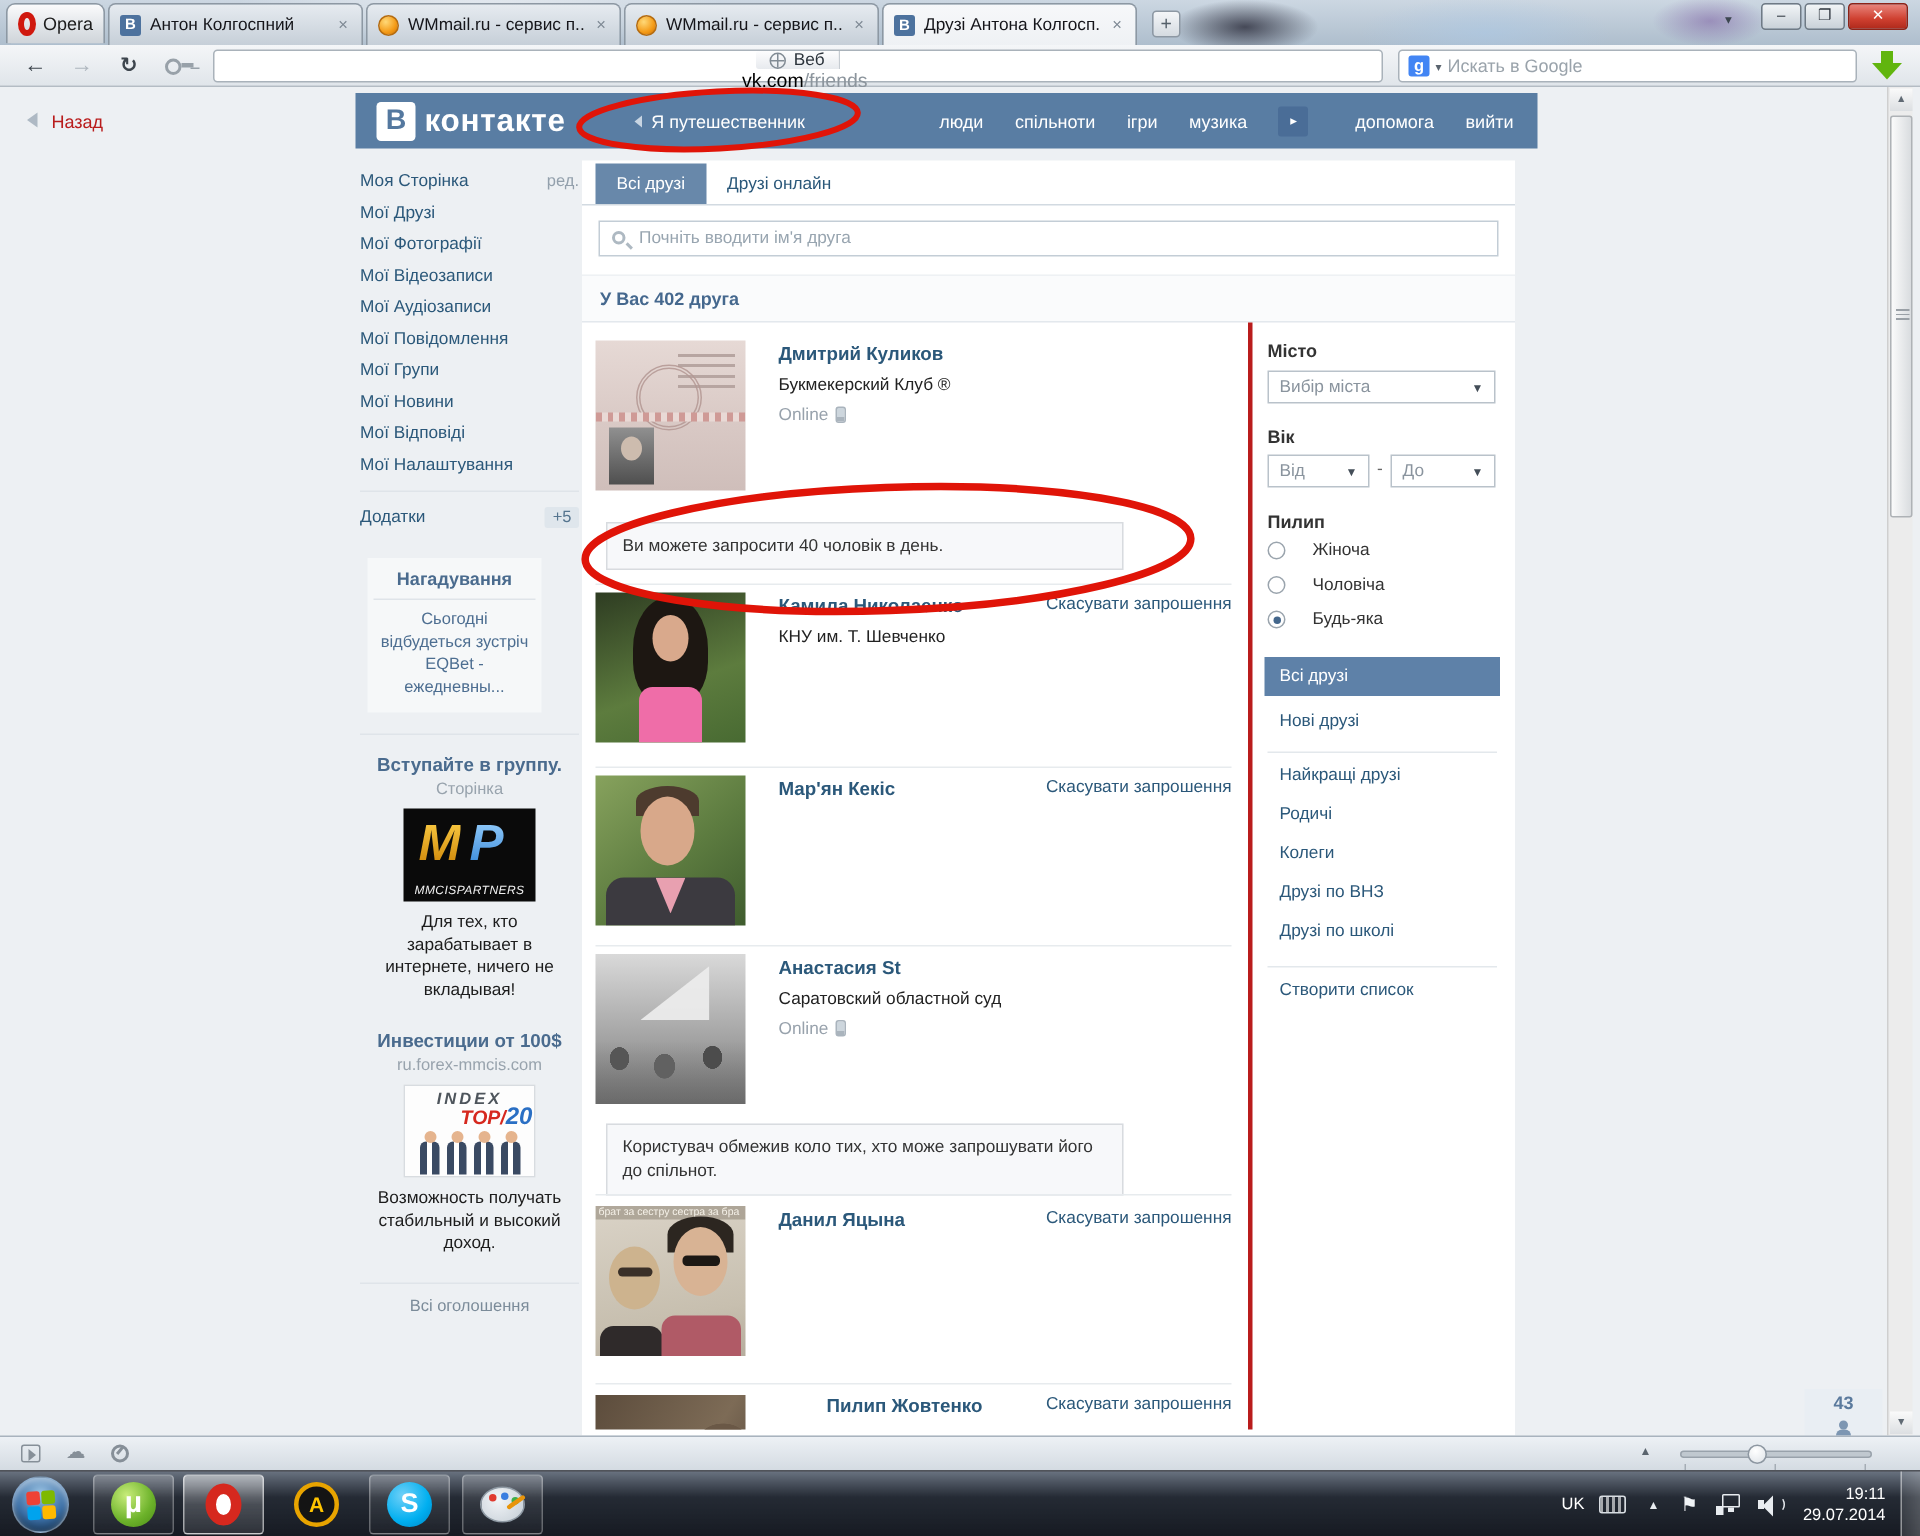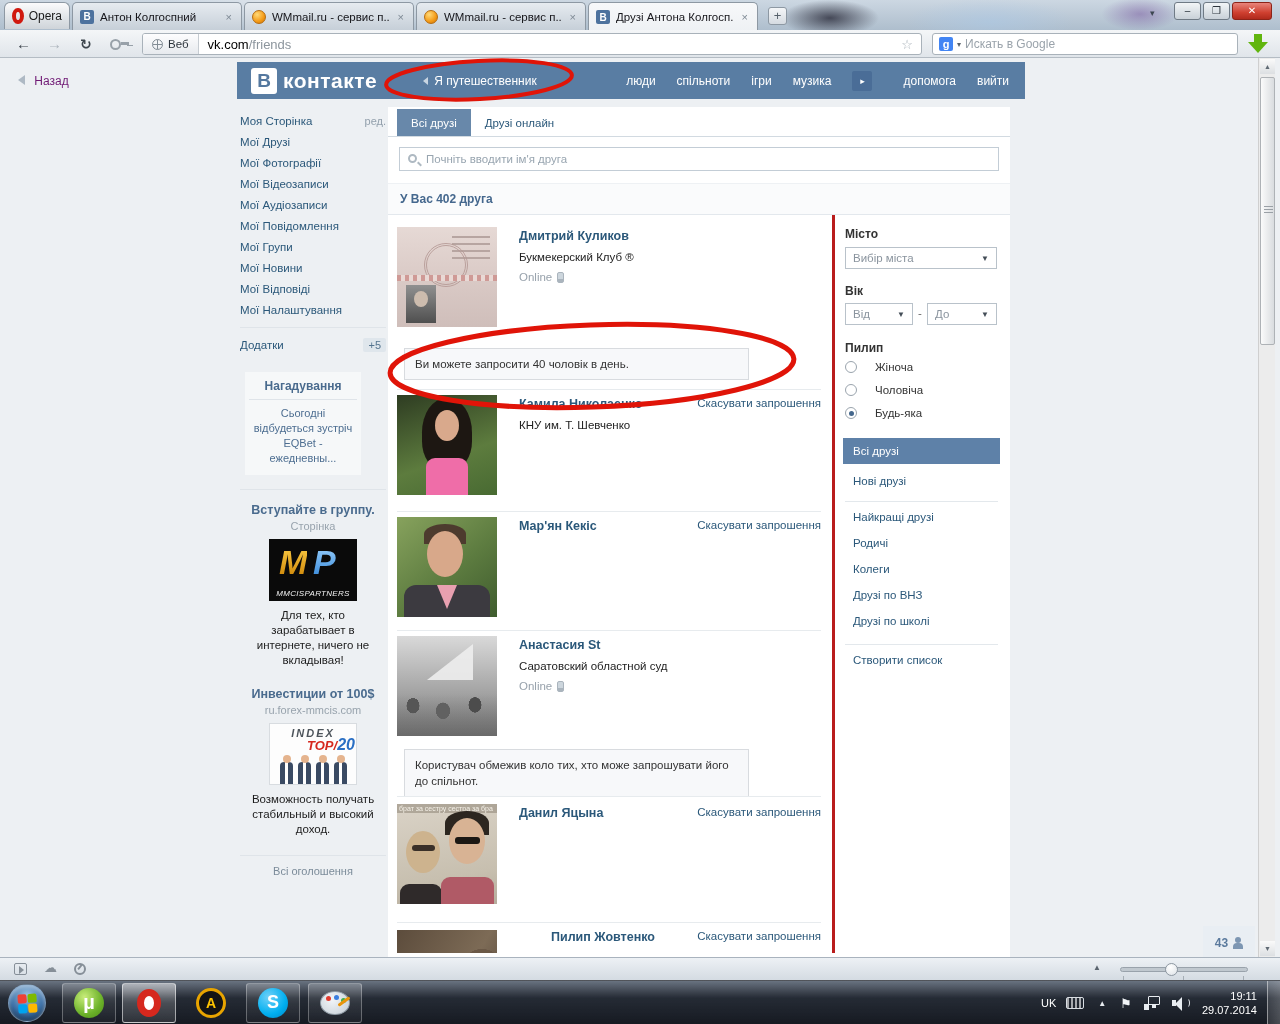--- a/index.html
+++ b/index.html
@@ -40,21 +40,21 @@
   .toolbar{position:absolute;top:30px;left:0;width:1280px;height:28px;
     background:linear-gradient(#f4f6f8,#e0e5ea);border-bottom:1px solid #b4bcc4;display:flex;align-items:center;}
   .navbtn{font-size:15px;font-weight:bold;margin-left:16px;cursor:pointer;}
   .nav-back{color:#3d454d;}
   .nav-fwd{color:#aeb6be;}
   .nav-reload{color:#3d454d;font-size:14px;margin-left:18px;}
   .keyicon{width:19px;height:9px;position:relative;margin-left:18px;cursor:pointer;}
   .keyicon::before{content:'';position:absolute;left:0;top:0;width:7px;height:7px;border:2px solid #98a1a9;border-radius:50%;}
   .keyicon::after{content:'';position:absolute;left:11px;top:3px;width:8px;height:3px;background:#98a1a9;box-shadow:5px 2px 0 -1px #98a1a9;}
   .urlfield{position:absolute;left:142px;top:3px;width:780px;height:22px;background:#fff;border:1px solid #a9b2ba;
-    border-radius:3px;display:flex;align-items:center;}
+    border-radius:3px;display:flex;align-items:center;flex-direction:column;}
   .webbadge{height:20px;display:flex;align-items:center;gap:5px;padding:0 9px;background:linear-gradient(#fdfdfe,#e7eaee);
     border-right:1px solid #c6ccd2;border-radius:2px 0 0 2px;cursor:pointer;}
   .globe{width:11px;height:11px;border:1px solid #828c95;border-radius:50%;position:relative;}
   .globe::before{content:'';position:absolute;left:0;top:4px;width:9px;height:1px;background:#828c95;}
   .globe::after{content:'';position:absolute;left:4px;top:0;width:1px;height:9px;background:#828c95;}
   .webbadge span{font-size:11.5px;color:#2c343c;}
   .url{font-size:13px;color:#000;margin-left:9px;flex:1;}
   .url .path{color:#8c959d;}
   .star{font-size:13px;color:#aab3bb;margin-right:8px;cursor:pointer;}
   .searchfield{position:absolute;left:932px;top:3px;width:306px;height:22px;background:#fff;border:1px solid #a9b2ba;
@@ -72,21 +72,21 @@
   .viewport{position:absolute;top:58px;left:0;width:1280px;height:899px;background:#edf0f3;overflow:hidden;}
   .scrollbar{position:absolute;right:5px;top:0;width:17px;height:899px;background:#ececec;border-left:1px solid #cfcfcf;}
   .sb-up,.sb-down{position:absolute;left:1px;width:15px;height:15px;text-align:center;font-size:7px;color:#606a74;line-height:15px;
     background:linear-gradient(#fafafa,#dcdfe2);cursor:pointer;}
   .sb-up{top:1px;} .sb-down{bottom:1px;}
   .sb-thumb{position:absolute;left:1px;top:19px;width:15px;height:268px;border:1px solid #aeb2b6;border-radius:2px;
     background:linear-gradient(90deg,#fbfbfb,#d9dcdf);cursor:grab;}
   .sb-grip{position:absolute;left:3px;top:128px;width:9px;height:8px;
     background:repeating-linear-gradient(180deg,#9aa0a6 0 1px,transparent 1px 3px);}
 
-  .vk-back{position:absolute;left:18px;top:16px;font-size:12px;color:#701a75;cursor:pointer;}
+  .vk-back{position:absolute;left:18px;top:16px;font-size:12px;color:#b91c1c;cursor:pointer;}
   .vk-back .tri{display:inline-block;width:0;height:0;border-top:5px solid transparent;border-bottom:5px solid transparent;
     border-right:7px solid #aeb9c4;margin-right:6px;}
 
   
   .vk-header{position:absolute;left:237px;top:4px;width:788px;height:37px;background:#597da3;display:flex;align-items:center;}
   .vk-logo{display:flex;align-items:center;gap:6px;margin-left:14px;cursor:pointer;}
   .vk-logo .lb{width:26px;height:26px;background:#fff;border-radius:3px;color:#54789f;font-weight:bold;font-size:19px;
     display:flex;align-items:center;justify-content:center;}
   .vk-logo .lt{color:#fff;font-size:21px;font-weight:bold;letter-spacing:.5px;}
   .vk-profile{margin-left:46px;color:#fff;font-size:12px;cursor:pointer;display:flex;align-items:center;gap:6px;}
@@ -206,21 +206,21 @@
   .fselect .car{margin-left:auto;font-size:8px;color:#444e58;}
   .fdash{position:absolute;color:#666;}
   .fradio{position:absolute;display:flex;gap:18px;color:#333;cursor:pointer;}
   .rdot{width:12px;height:12px;border:1px solid #9aa4ad;border-radius:50%;background:#fff;position:relative;}
   .rdot.sel::after{content:'';position:absolute;left:3px;top:3px;width:5px;height:5px;border-radius:50%;background:#44678c;}
   .flist-active{position:absolute;left:-2px;width:157px;background:#5e81a8;color:#fff;padding:7px 10px;cursor:pointer;}
   .flist-item{position:absolute;left:8px;color:#2b587a;cursor:pointer;}
   .fdiv{position:absolute;left:0;width:153px;border-top:1px solid #e3e8ec;}
 
   .online-badge{position:absolute;left:1203px;top:868px;width:52px;height:34px;background:#e9eef3;
-    display:flex;align-items:center;justify-content:center;gap:5px;cursor:pointer;}
+    display:flex;align-items:center;justify-content:center;gap:5px;cursor:pointer;flex-direction:column;}
   .online-badge .n{font-size:12px;font-weight:bold;color:#5b7a9d;}
   .person{width:10px;height:12px;position:relative;}
   .person::before{content:'';position:absolute;left:2px;top:0;width:6px;height:6px;border-radius:50%;background:#7d96b2;}
   .person::after{content:'';position:absolute;left:0;top:6px;width:10px;height:6px;border-radius:4px 4px 0 0;background:#7d96b2;}
 
   .annot{position:absolute;left:0;top:0;pointer-events:none;z-index:60;}
 
   
   .statusbar{position:absolute;top:957px;left:0;width:1280px;height:23px;border-top:1px solid #a9b3be;
     background:linear-gradient(#edf1f5,#d4dbe2);}

